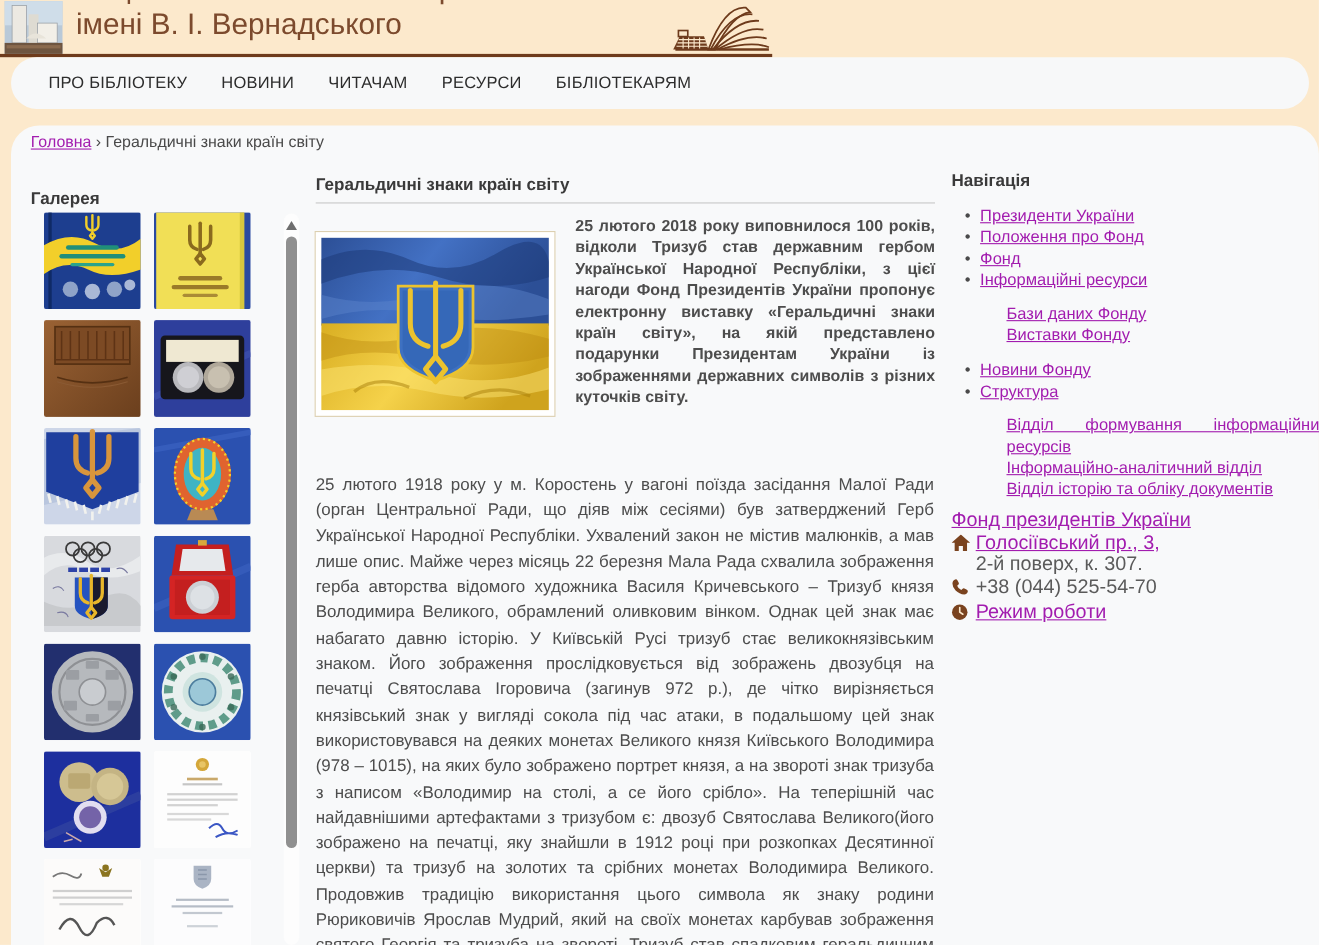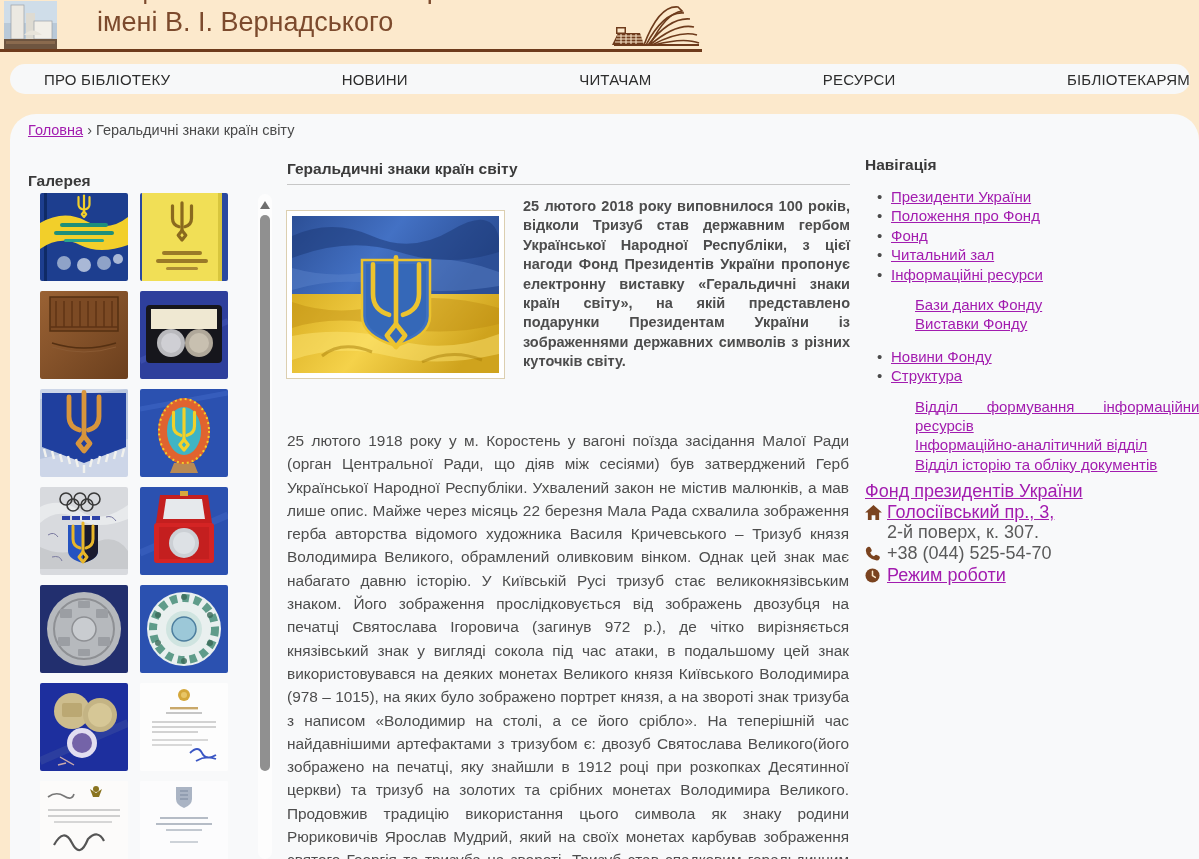--- a/index.html
+++ b/index.html
@@ -1,27 +1,27 @@
 <!DOCTYPE html>
 <html><head>
 <meta charset="utf-8">
 <style>
   html,body{margin:0;padding:0;}
   #viewport{position:relative;width:1199px;height:859px;background:#fce9cc;overflow:hidden;
     font-family:"Liberation Sans",sans-serif;}
   
-  #header{position:absolute;left:0;top:0;width:948px;height:52px;overflow:hidden;margin-left:28px;}
+  #header{position:absolute;left:0;top:0;width:948px;height:52px;overflow:hidden;}
   #site-title{position:absolute;left:69px;top:-27px;margin:0;font-size:27px;font-weight:normal;
     line-height:33px;color:#7c4a2d;white-space:nowrap;}
   #header-line{position:absolute;left:0;top:49px;width:702px;height:3px;background:#6e3b1c;}
   #logo{position:absolute;left:4px;top:1px;width:53px;height:48px;}
   #book-comp-icon{position:absolute;left:604px;top:3px;width:98px;height:47px;}
   
-  #navbar{position:absolute;left:10px;top:64px;width:1180px;height:30px;background:#f7f8f9;
-    border-radius:24px;display:flex;align-items:center;padding-left:34px;box-sizing:border-box;gap:31px;justify-content:space-between;}
+  #navbar{position:absolute;left:10px;top:52px;width:1180px;height:47px;background:#f7f8f9;
+    border-radius:24px;display:flex;align-items:center;padding-left:34px;box-sizing:border-box;gap:31px;}
   .nav-item{font-size:15px;color:#2d2d2d;letter-spacing:.2px;cursor:pointer;white-space:nowrap;}
   
   #panel{position:absolute;left:10px;top:114px;width:1189px;height:745px;background:#f8f9fa;
     border-radius:26px 26px 0 0;}
   #breadcrumb{position:absolute;left:28px;top:122px;font-size:14.5px;color:#4a4a4a;}
   a.link{color:#a21caf;text-decoration:underline;cursor:pointer;}
   .h-col{position:absolute;font-size:15.5px;font-weight:bold;color:#3a3a3a;}
   
   #gallery-grid{position:absolute;left:40px;top:193px;display:grid;
     grid-template-columns:88px 88px;column-gap:12px;row-gap:10px;}
@@ -374,21 +374,20 @@
 
   <p id="para1">25 лютого 2018 року виповнилося 100 років, відколи Тризуб став державним гербом Української Народної Республіки, з цієї нагоди Фонд Президентів України пропонує електронну виставку «Геральдичні знаки країн світу», на якій представлено подарунки Президентам України із зображеннями державних символів з різних куточків світу.</p>
   <p id="para2">25 лютого 1918 року у м. Коростень у вагоні поїзда засідання Малої Ради (орган Центральної Ради, що діяв між сесіями) був затверджений Герб Української Народної Республіки. Ухвалений закон не містив малюнків, а мав лише опис. Майже через місяць 22 березня Мала Рада схвалила зображення герба авторства відомого художника Василя Кричевського – Тризуб князя Володимира Великого, обрамлений оливковим вінком. Однак цей знак має набагато давню історію. У Київській Русі тризуб стає великокнязівським знаком. Його зображення прослідковується від зображень двозубця на печатці Святослава Ігоровича (загинув 972 р.), де чітко вирізняється князівський знак у вигляді сокола під час атаки, в подальшому цей знак використовувався на деяких монетах Великого князя Київського Володимира (978 – 1015), на яких було зображено портрет князя, а на звороті знак тризуба з написом «Володимир на столі, а се його срібло». На теперішній час найдавнішими артефактами з тризубом є: двозуб Святослава Великого(його зображено на печатці, яку знайшли в 1912 році при розкопках Десятинної церкви) та тризуб на золотих та срібних монетах Володимира Великого. Продовжив традицію використання цього символа як знаку родини Рюриковичів Ярослав Мудрий, який на своїх монетах карбував зображення святого Георгія та тризуба на звороті. Тризуб став спадковим геральдичним знаменом для нащадків Володимира Великого – Святополка І (1015 – 1019), Ярослава І Мудрого (1019 – 1054) й інших князів. «Знак Рюриковичів» був поширений</p>
 
   <div id="sidebar">
     <h3>Навігація</h3>
     <ul class="sb-list">
       <li><a class="link">Президенти України</a></li>
       <li><a class="link">Положення про Фонд</a></li>
       <li><a class="link">Фонд</a></li>
-      <li><a class="link">Читальний зал</a></li>
       <li><a class="link">Інформаційні ресурси</a></li>
     </ul>
     <div class="sub-links">
       <a class="link">Бази даних Фонду</a>
       <a class="link">Виставки Фонду</a>
     </div>
     <ul class="sb-list">
       <li><a class="link">Новини Фонду</a></li>
       <li><a class="link">Структура</a></li>
     </ul>

